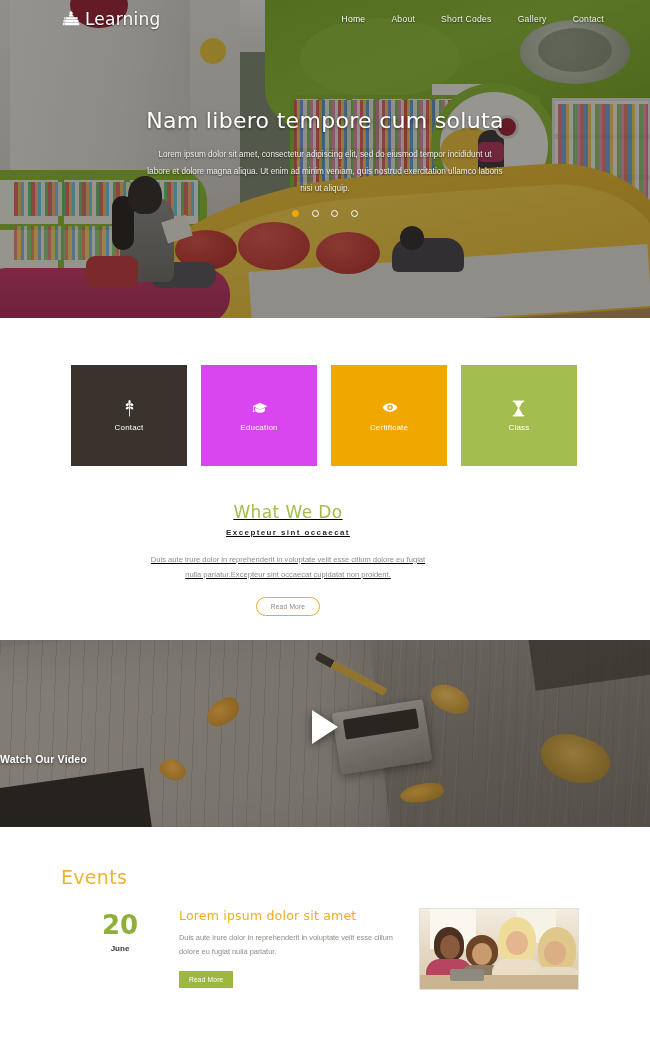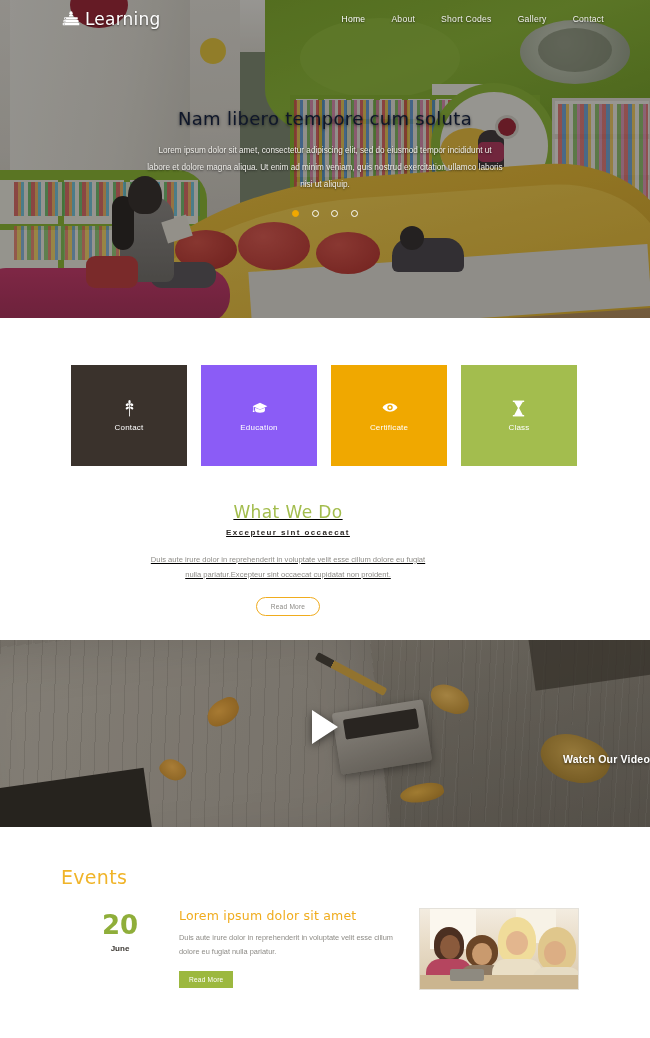--- a/index.html
+++ b/index.html
@@ -134,22 +134,22 @@
                background:#c23a3c; border-radius:9px; }
 
   .hero-overlay { position:absolute; inset:0; background:rgba(25,22,20,.42); }
 
   .hero-content {
     position:absolute; left:0; top:108px; width:650px;
     text-align:center; z-index:5;
   }
   .hero-title {
     font-family:"DejaVu Sans", sans-serif;
-    font-size:18px; font-weight:400; letter-spacing:.3px;
-    color:#0f172a; text-shadow:0 1px 3px rgba(0,0,0,.55);
+    font-size:22px; font-weight:400; letter-spacing:.3px;
+    color:#ffffff; text-shadow:0 1px 3px rgba(0,0,0,.55);
   }
   .hero-text {
     margin:14px auto 0; width:356px;
     font-size:8.2px; line-height:2.05; color:#efeeea;
     text-shadow:0 1px 2px rgba(0,0,0,.6);
   }
   .hero-dots { position:absolute; left:0; top:204px; width:650px;
                text-align:center; z-index:6; }
   .dot { display:inline-block; width:7px; height:7px; margin:0 4px;
          border-radius:50%; border:1.5px solid #ffffff; background:transparent;
@@ -254,21 +254,21 @@
   .vid-shave5 { position:absolute; left:540px; top:96px; width:70px; height:46px;
       background:radial-gradient(ellipse at 45% 40%,#caa24a,#8d6a1f);
       border-radius:50% 40% 55% 45%; transform:rotate(22deg); }
   .vid-corner { position:absolute; left:-30px; top:140px; width:180px; height:80px;
       background:#2a2722; transform:rotate(-8deg); }
   .vid-corner2 { position:absolute; right:-40px; top:-30px; width:160px; height:70px;
       background:#3a342c; transform:rotate(-8deg); opacity:.7; }
   .vid-overlay { position:absolute; inset:0; background:rgba(30,27,23,.30); }
   .vid-center {
     position:absolute; left:0; top:70px; width:650px;
-    text-align:right; z-index:4;
+    text-align:left; z-index:4;
   }
   .play-tri {
     width:0; height:0; margin:0 auto;
     border-left:26px solid #ffffff;
     border-top:17px solid transparent;
     border-bottom:17px solid transparent;
     filter:drop-shadow(0 2px 4px rgba(0,0,0,.5));
   }
   .vid-label {
     margin-top:9px; font-size:10.5px; font-weight:bold; color:#ffffff;
@@ -432,21 +432,21 @@
           <ellipse cx="8.4" cy="7.6" rx="2.9" ry="2" fill="#fff" transform="rotate(-32 8.4 7.6)"></ellipse>
           <ellipse cx="15.6" cy="7.6" rx="2.9" ry="2" fill="#fff" transform="rotate(32 15.6 7.6)"></ellipse>
           <ellipse cx="8.4" cy="13.2" rx="2.9" ry="2" fill="#fff" transform="rotate(-32 8.4 13.2)"></ellipse>
           <ellipse cx="15.6" cy="13.2" rx="2.9" ry="2" fill="#fff" transform="rotate(32 15.6 13.2)"></ellipse>
           <ellipse cx="12" cy="3.4" rx="2" ry="3.2" fill="#fff"></ellipse>
         </svg>
       </span>
       <span class="svc-label">Contact</span>
     </div>
 
-    <div class="svc" id="svc1" style="background: #8b5cf6;">
+    <div class="svc" id="svc1" style="background: #d946ef;">
       <span class="svc-icon">
         <svg viewBox="0 0 26 20" width="16" height="16" aria-hidden="true">
           <path d="M13 1.5 L25 7 L13 12.5 L1 7 Z" fill="#fff"></path>
           <path d="M5 9.4 V14.6 C5 16.4 9 17.8 13 17.8 C17 17.8 21 16.4 21 14.6 V9.4 L13 13 Z" fill="#fff"></path>
           <rect x="2.2" y="7.2" width="1" height="7.2" fill="#fff"></rect>
           <circle cx="2.7" cy="15.2" r="1.5" fill="#fff"></circle>
         </svg>
       </span>
       <span class="svc-label">Education</span>
     </div>

